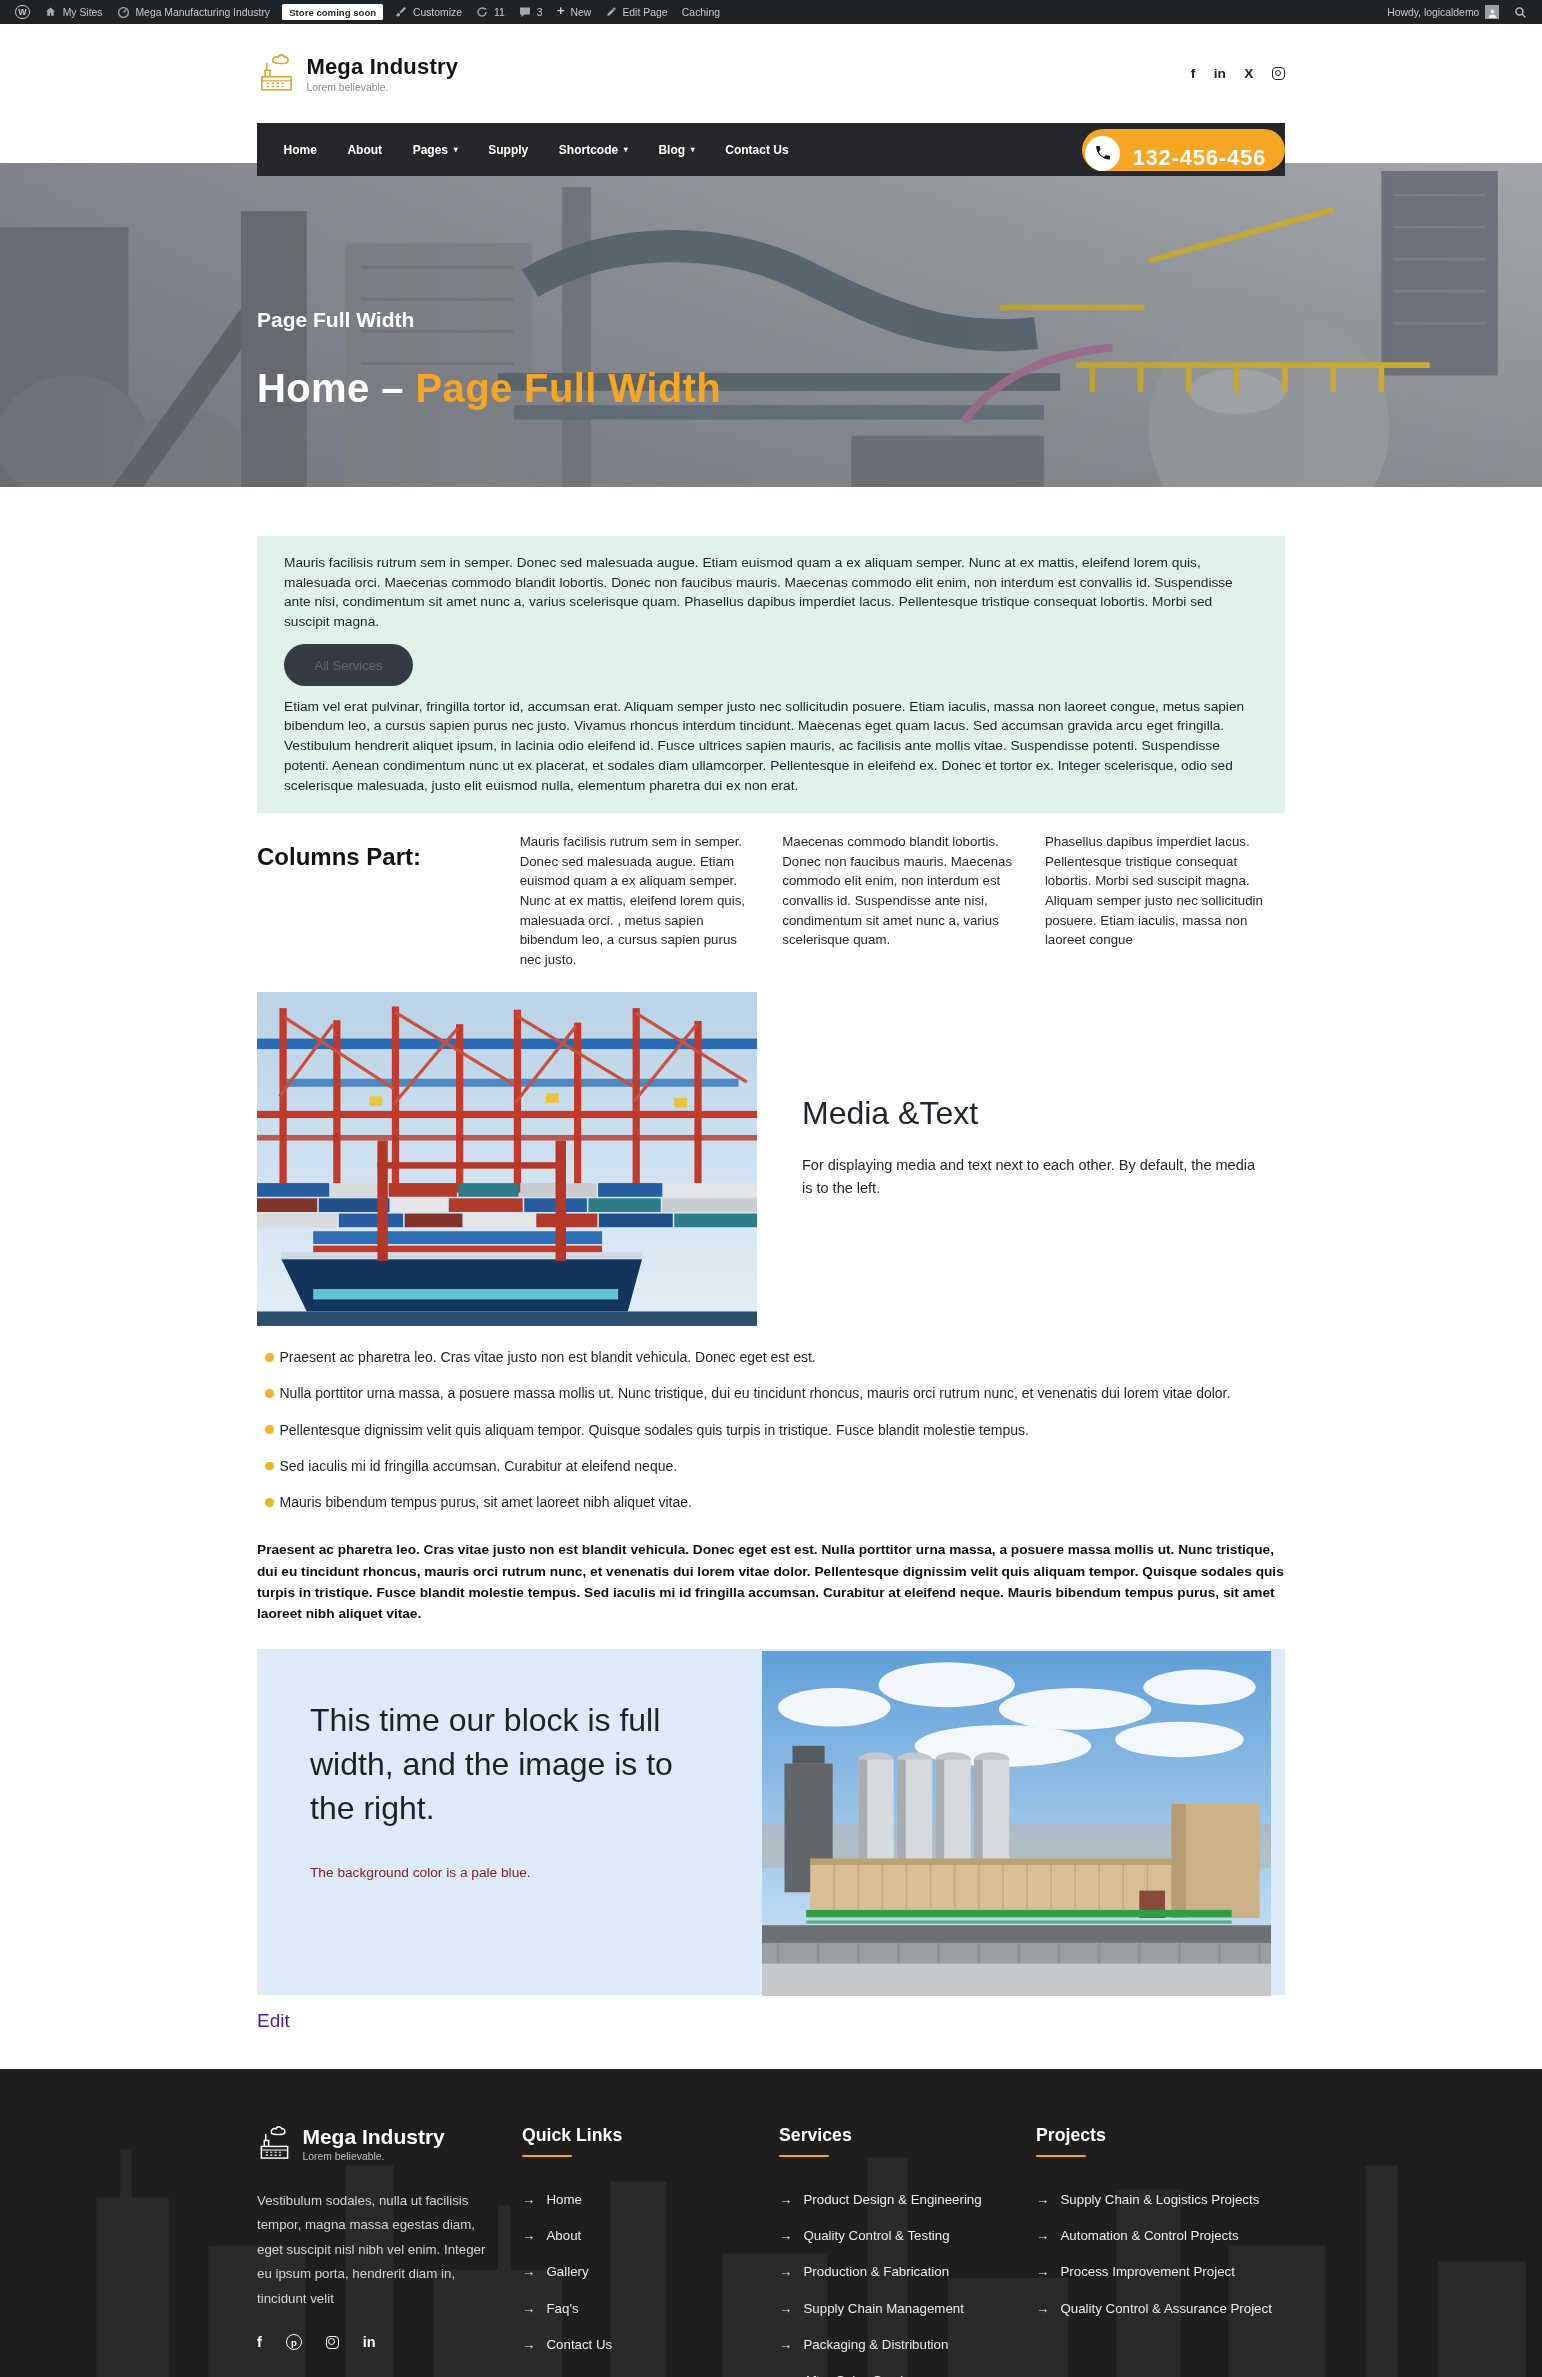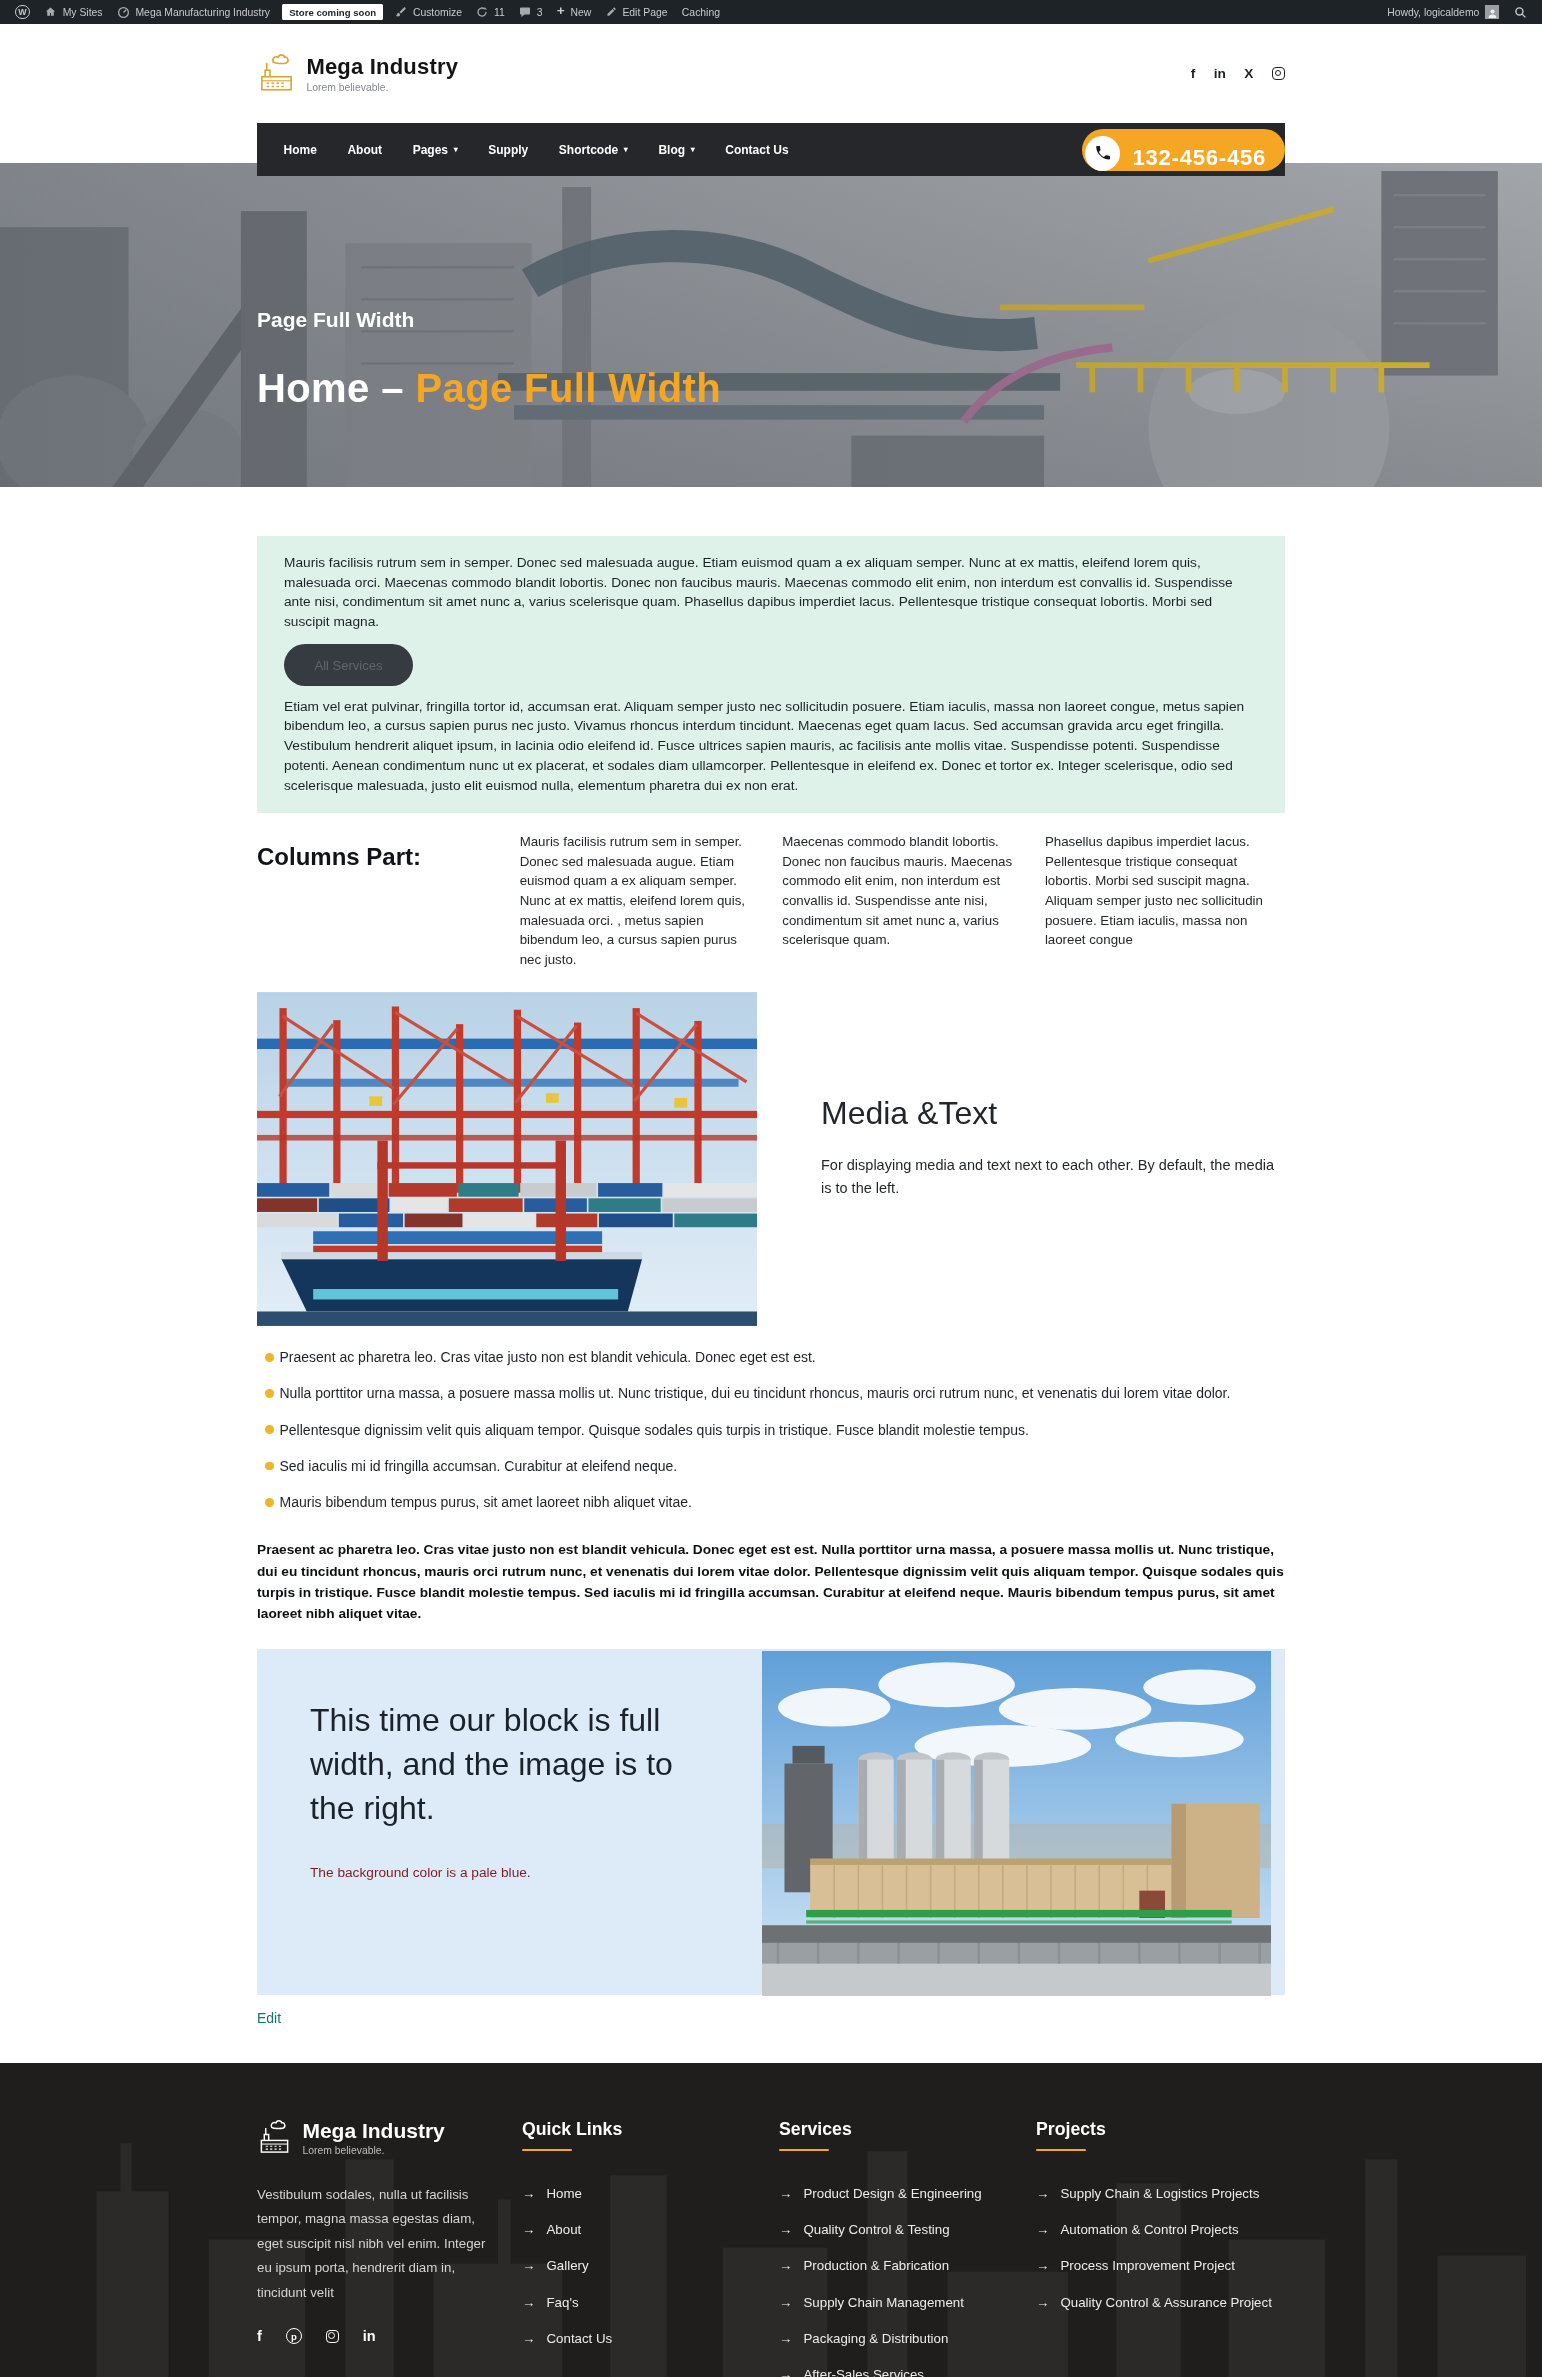--- a/index.html
+++ b/index.html
@@ -50,38 +50,38 @@
   .green { margin-top:49px; background:#def2e9; padding:17px 27px 17.7px; font-size:13.7px; line-height:1.44; color:#1d2228; }
   .btn-all { display:inline-block; margin:12px 0 10.4px; background:#363b41; color:#60656b; font-size:13px; padding:13.7px 30.5px; border-radius:22.5px; border:none; cursor:pointer; font-family:inherit; }
 
   .columns-sec { margin-top:19px; display:grid; grid-template-columns:repeat(4,1fr); column-gap:22.5px; }
   .columns-h { font-size:24px; font-weight:bold; color:#101418; padding-top:11.2px; }
   .col-p { font-size:13.3px; line-height:1.48; color:#23282d; }
 
   .media { margin-top:22.5px; display:flex; }
   .media-img { width:500px; height:334px; flex:none; }
   .media-img svg { display:block; }
-  .media-body { flex:1; display:flex; flex-direction:column; justify-content:center; padding-left:64px; padding-bottom:24px; }
+  .media-body { flex:1; display:flex; flex-direction:column; justify-content:center; padding-left:45px; padding-bottom:24px; }
   .media-h { font-size:32px; font-weight:500; color:#20262c; }
   .media-p { margin-top:22.5px; font-size:14.5px; line-height:1.55; color:#23282d; max-width:466px; }
 
   .bullets { margin-top:21px; list-style:none; }
   .bullets li { position:relative; font-size:14px; line-height:1.5; color:#1d2228; margin-bottom:15.3px; text-indent:22.5px; }
   .dot { position:absolute; left:8px; top:5.6px; width:8.8px; height:8.8px; border-radius:50%; background:#f0b429; }
 
   .bold-p { margin-top:26px; font-size:13.7px; font-weight:bold; line-height:1.55; color:#0d1013; }
 
   .bluewide { margin-top:25px; background:#dcebf7; height:346px; display:flex; }
   .blue-left { flex:1; padding:50px 17px 0 53px; }
   .blue-h { font-size:32px; line-height:1.37; font-weight:500; color:#1b222b; max-width:402px; }
   .blue-p { margin-top:34px; font-size:13.7px; color:#7f1d1d; }
   .blue-img { width:509px; flex:none; margin:1.6px 14.5px 0 0; }
   .blue-img svg { display:block; }
 
-  .edit-link { display:inline-block; margin-top:14.5px; font-size:14px; color:#0f766e; cursor:pointer; }
+  .edit-link { display:inline-block; margin-top:14.5px; font-size:19px; color:#4c1d95; cursor:pointer; }
 
   
   .footer { margin-top:37px; background:#201d1d; height:349px; position:relative; overflow:hidden; }
   .foot-sil { position:absolute; inset:0; opacity:.05; }
   .footer .container { position:relative; z-index:2; padding-top:44px; display:grid; grid-template-columns:265px 257px 257px 249px; }
   .f-logo { display:flex; align-items:center; gap:10.4px; }
   .f-logo-icon { color:#fff; }
   .f-title { font-size:21px; font-weight:bold; color:#fff; }
   .f-tag { font-size:10.4px; color:#bdbdbd; margin-top:2.4px; }
   .f-about { margin-top:26.5px; font-size:13.3px; line-height:1.85; color:#d4d4d4; max-width:243px; }

